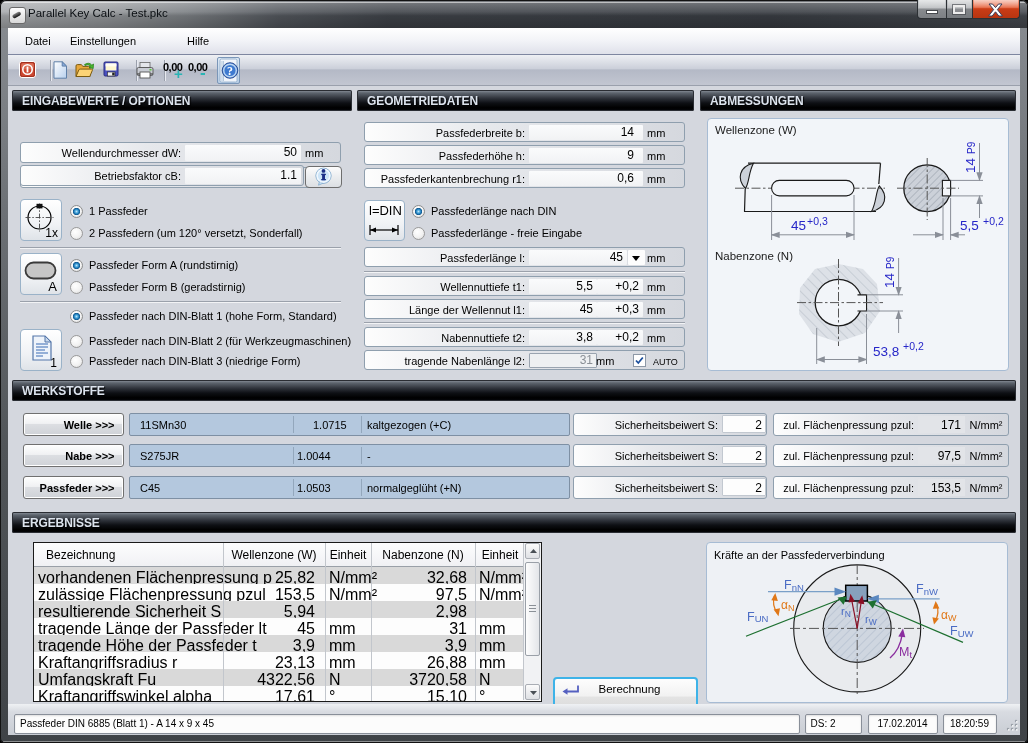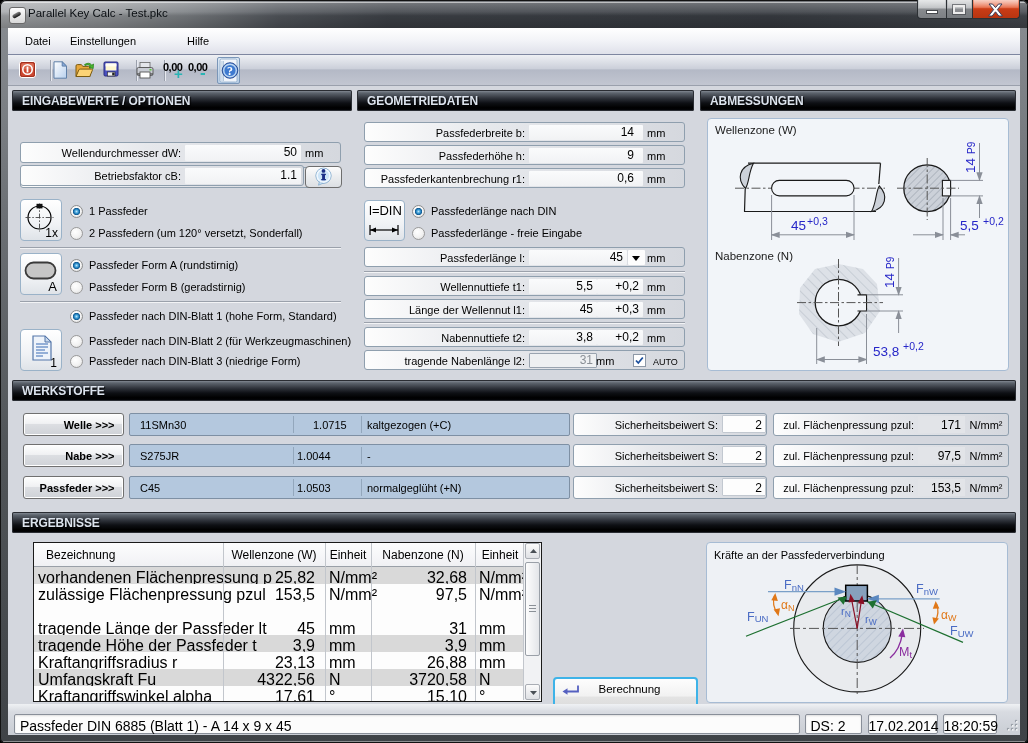--- a/index.html
+++ b/index.html
@@ -88,21 +88,21 @@
 #sthumb .grip{position:absolute;left:3px;top:42px;width:7px;height:7px;
  background:repeating-linear-gradient(180deg,#8a9097 0,#8a9097 1px,transparent 1px,transparent 3px);}
 #calcbtn{position:absolute;left:552.5px;top:677px;width:145px;height:41px;border:2px solid #3eb3e8;border-radius:4px;
  background:linear-gradient(180deg,#fdfdfd 0%,#f2f2f2 45%,#e3e3e3 50%,#d5d5d5 100%);box-sizing:border-box;}
 #calcbtn span{position:absolute;left:44px;top:4px;font-size:11.5px;}
 #forces{position:absolute;left:706px;top:542px;width:302px;height:160.5px;background:#eef1f5;border:1px solid #a7bcd4;border-radius:4px;box-sizing:border-box;}
 
 #status{position:absolute;left:8px;top:704px;width:1012px;height:31px;
  background:linear-gradient(180deg,#eff1f4 0%,#d8dbe1 25%,#c9cdd4 100%);}
 .sfield{position:absolute;top:10px;height:19.5px;background:#fcfcfc;border:1px solid #898f99;border-radius:2px;box-sizing:border-box;box-shadow:inset 0 1px 2px rgba(0,0,0,0.12);}
-.sfield span{position:absolute;top:3px;font-size:14px;white-space:nowrap;}
+.sfield span{position:absolute;top:3px;font-size:10px;white-space:nowrap;}
 </style>
 </head>
 <body>
 <div id="frame"></div>
 <div style="position:absolute;left:3px;right:3px;bottom:1.5px;height:1px;background:rgba(255,255,255,0.4);border-radius:2px;"></div>
 <div id="titlebar">
     <div class="darkR"></div>
     <div class="topline"></div>
   </div>
 <div id="appicon">
@@ -516,20 +516,27 @@
       <span class="c4">32,68</span>
       <span class="c5">N/mm²</span>
     </div>
   <div class="trow" style="top:41px;">
       <span class="c1">zulässige Flächenpressung pzul</span>
       <span class="c2">153,5</span>
       <span class="c3">N/mm²</span>
       <span class="c4">97,5</span>
       <span class="c5">N/mm²</span>
     </div>
+  <div class="trow g" style="top:58px;">
+      <span class="c1">resultierende Sicherheit S</span>
+      <span class="c2">5,94</span>
+      <span class="c3"></span>
+      <span class="c4">2,98</span>
+      <span class="c5"></span>
+    </div>
   <div class="trow" style="top:75px;">
       <span class="c1">tragende Länge der Passfeder lt</span>
       <span class="c2">45</span>
       <span class="c3">mm</span>
       <span class="c4">31</span>
       <span class="c5">mm</span>
     </div>
   <div class="trow g" style="top:92px;">
       <span class="c1">tragende Höhe der Passfeder t</span>
       <span class="c2">3,9</span>

